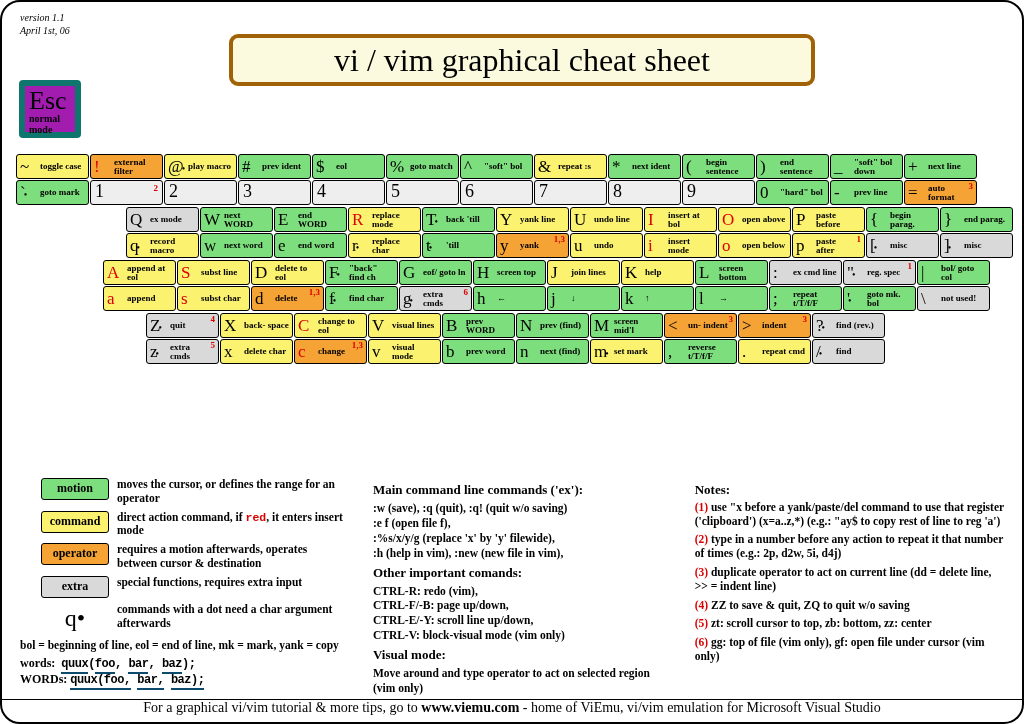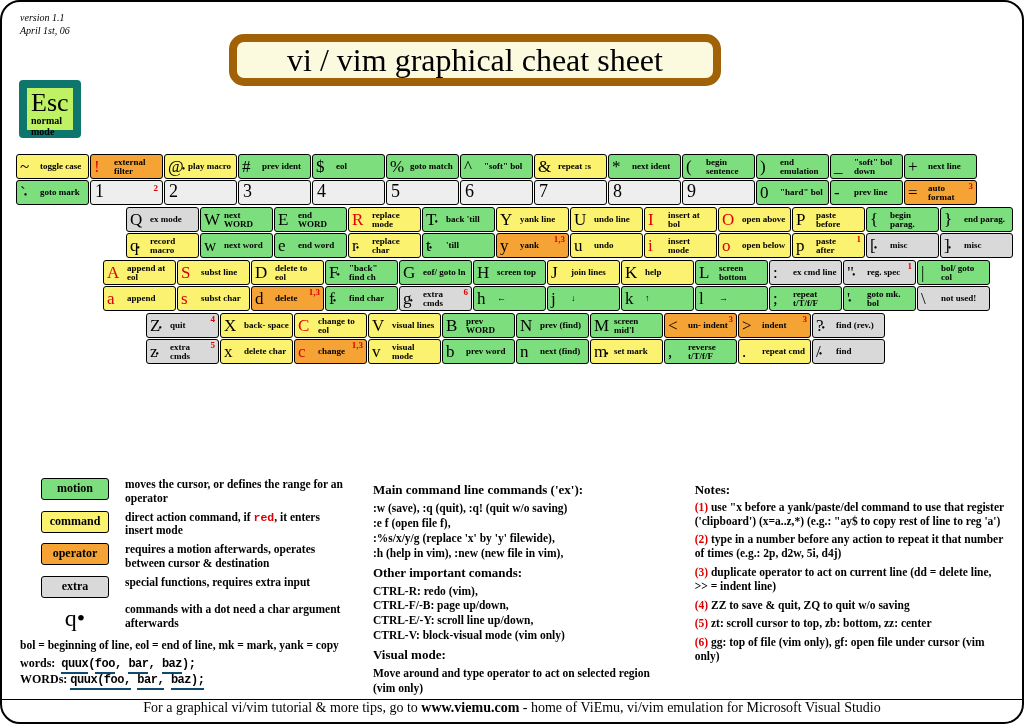--- a/index.html
+++ b/index.html
@@ -10,33 +10,33 @@
   height: 724px;
   position: relative;
   padding: 10px 18px;
   border: 2px solid #000;
   border-radius: 20px;
 }
 .version { font-style: italic; font-size: 10px; line-height: 1.25; }
 .title-box {
   position: absolute;
   left: 227px; top: 32px;
-  width: 492px; height: 52px;
-  border: 8px solid #a16207;
-  border-radius: 15px;
+  width: 586px; height: 52px;
+  border: 4px solid #a16207;
+  border-radius: 9px;
   background: #fbfade;
   display: flex; align-items: center; justify-content: center;
   font-size: 32px;
   font-family: Georgia, serif;
 }
 .esc-box {
   position: absolute; left: 17px; top: 78px;
   width: 62px; height: 58px;
-  border: 8px solid #0f766e; border-radius: 4px;
-  background: #bef264;
+  border: 6px solid #0f766e; border-radius: 4px;
+  background: #a21caf;
   padding: 2px 4px;
   font-family: Georgia, serif;
 }
 .esc-box .big { font-size: 26px; line-height: 1; }
 .esc-box .sm { font-size: 10px; font-weight: bold; line-height: 1.05; }
 
 .kbd { position: absolute; left: 14px; top: 152px; }
 .row { display: flex; gap: 1px; margin-bottom: 1px; }
 .row.r1 { margin-left: 0; }
 .row.r2 { margin-left: 110px; }
@@ -69,21 +69,21 @@
   border: 1px solid #000; border-radius: 3px;
   background: #eee;
   display: flex; align-items: flex-start; padding: 0 4px;
   font-size: 18px; font-family: Georgia, serif;
   position: relative;
 }
 .numkey .sup { font-size: 9px; color: #d00; font-weight: bold; position: absolute; right: 4px; top: 2px; }
 
 .bottom { position: absolute; left: 18px; top: 476px; display: flex; gap: 26px; width: 986px; }
 .col { flex: 1; font-size: 12px; line-height: 1.3; }
-.legend-row { display: flex; gap: 16px; margin-bottom: 5px; padding-left: 21px; }
+.legend-row { display: flex; gap: 8px; margin-bottom: 5px; padding-left: 21px; }
 .legend-swatch { width: 68px; height: 22px; border: 1px solid #000; border-radius: 3px; display: flex; align-items: center; justify-content: center; font-weight: bold; font-size: 12px; }
 .legend-text { flex: 1; font-weight: bold; font-size: 11.5px; line-height: 1.2; }
 .col h4 { font-size: 13px; font-weight: bold; margin-bottom: 2px; margin-top: 4px; }
 .col .line { font-weight: bold; font-size: 11.5px; }
 .notes .num { color: #d00; font-weight: bold; }
 .notes p { font-weight: bold; font-size: 11.5px; margin-bottom: 5px; line-height: 1.2; }
 .wordex { font-family: 'Courier New', monospace; font-weight: bold; letter-spacing: -0.5px; }
 .wordex .u { border-bottom: 2px solid #0c4a6e; padding-bottom: 1px; }
 
 .footer {
@@ -179,21 +179,21 @@
       <div class="pair">
         <div class="key motion">
           <span class="glyph">(</span>
           <span class="lbl">begin sentence</span>
         </div>
         <div class="numkey">9</div>
       </div>
       <div class="pair">
         <div class="key motion">
           <span class="glyph">)</span>
-          <span class="lbl">end emulation</span>
+          <span class="lbl">end sentence</span>
         </div>
         <div class="key motion">
           <span class="glyph">0</span>
           <span class="lbl">"hard" bol</span>
         </div>
       </div>
       <div class="pair">
         <div class="key motion">
           <span class="glyph">_</span>
           <span class="lbl">"soft" bol down</span>

